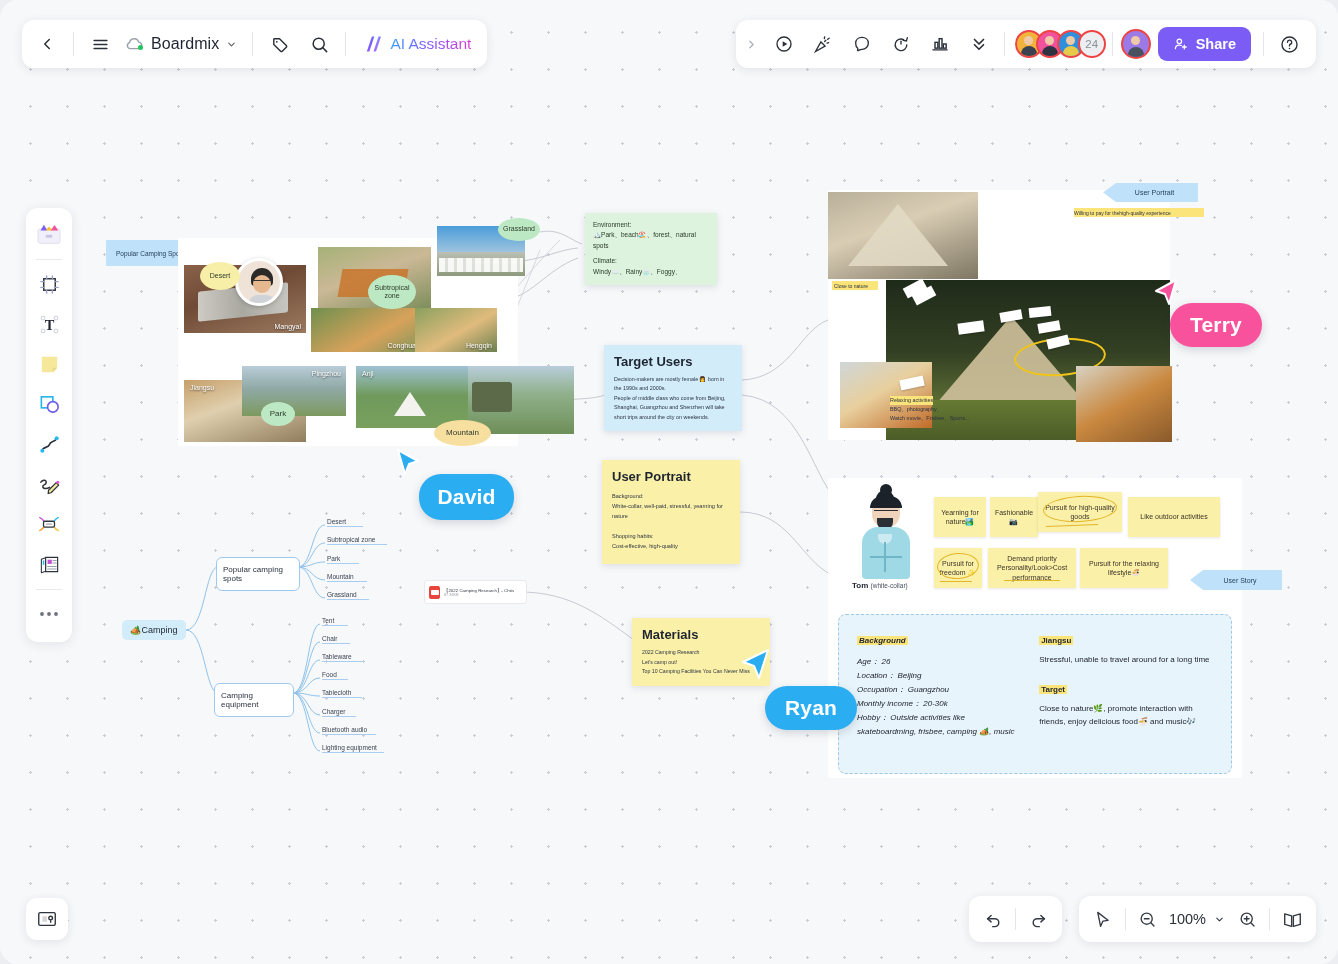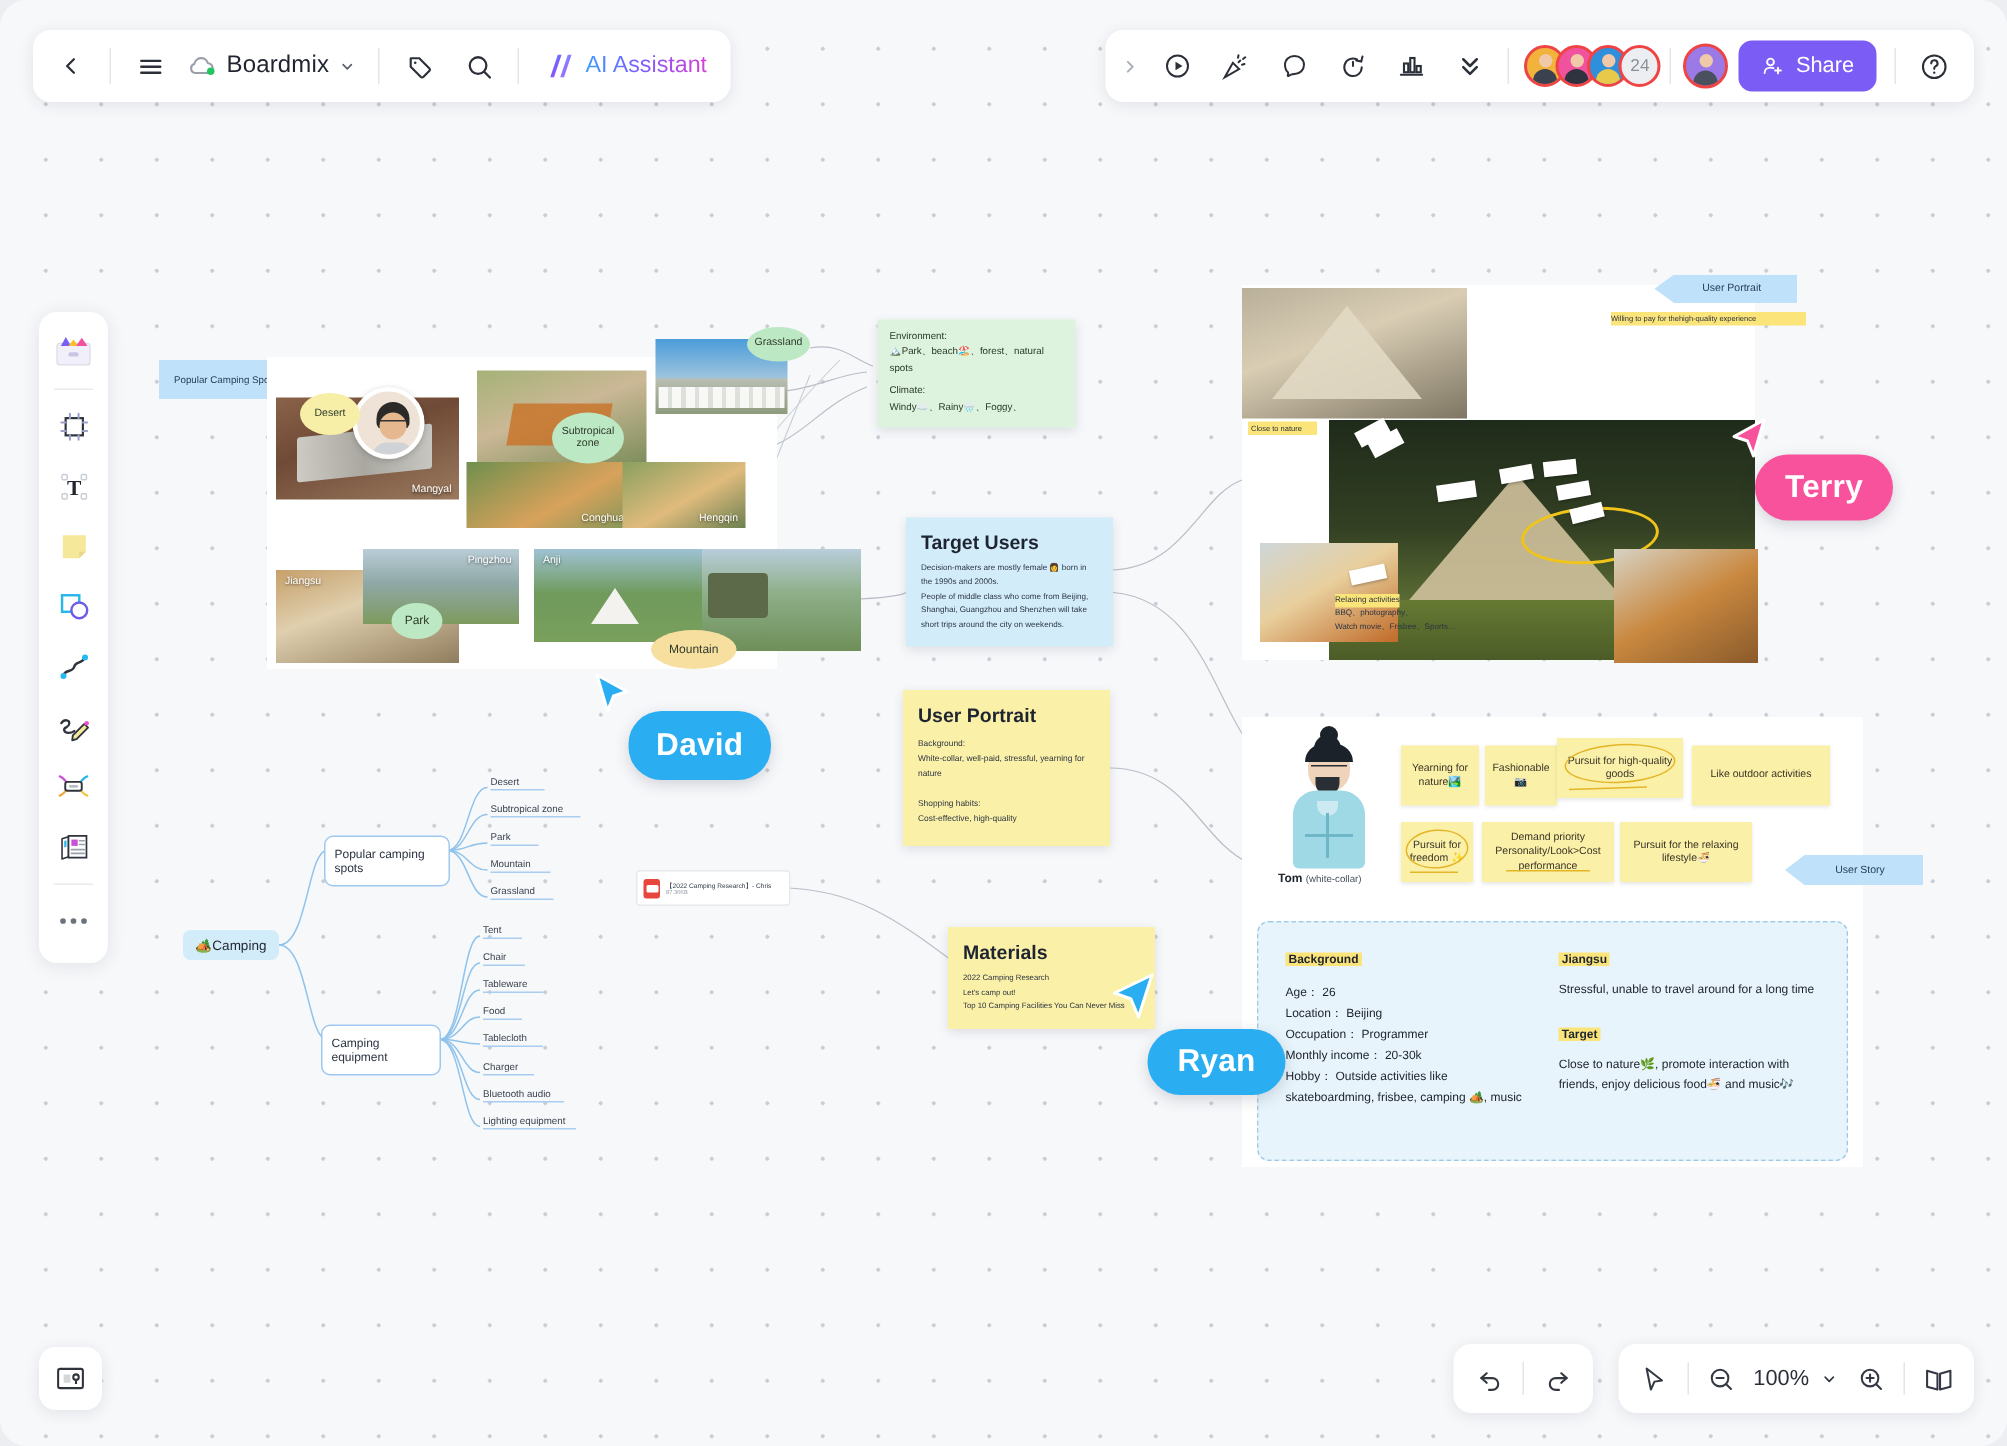--- a/index.html
+++ b/index.html
@@ -78,21 +78,21 @@
     font-size: 11px; color:#fff; overflow:hidden; position:relative;
   }
   .av:first-child { margin-left: 0; }
   .av-count { background:#eceef1; color:#8b9199; font-size:11.5px; font-weight:500; }
   .av-face { position:absolute; bottom:-4px; width:16px;height:14px;border-radius:8px 8px 3px 3px; background:#3b3f4a;}
   .av-head { position:absolute; top:4px; width:9px;height:9px;border-radius:50%; background:#f0c9a8;}
   .share-btn {
     display: flex; align-items: center; gap: 7px;
     height: 34px; padding: 0 15px;
     background: #7b5cf5; color: #fff;
-    border-radius: 9px; font-size: 14.5px; font-weight: 400;
+    border-radius: 9px; font-size: 14.5px; font-weight: 700;
     cursor: pointer; margin: 0 6px;
   }
 
   
   .lefttool {
     position: absolute; left: 26px; top: 208px;
     width: 46px;
     background: #fff;
     border-radius: 12px;
     box-shadow: 0 2px 12px rgba(30,40,60,.10);
@@ -434,26 +434,26 @@
       <span>Pursuit for the relaxing lifestyle🍜</span>
     </div>
 
     <div class="tag-arrow left-point" style="left:1190px;top:570px;width:92px;height:20px;font-size:7px;justify-content:center;padding-left:8px;">
       <span>User Story</span>
     </div>
 
     <div style="position:absolute;left:838px;top:614px;width:394px;height:160px;background:#e8f4fb;
                 border:1px dashed #9ec9e4;border-radius:8px;padding:14px 18px;">
       <div style="display:flex;gap:18px;">
-        <div style="width:170px;">
+        <div style="width:170px;font-style:italic;">
           <div style="display:inline-block;background:#fbe47a;font-size:8px;font-weight:600;color:#1e2530;padding:0 2px;">Background</div>
           <div style="margin-top:8px;font-size:8px;line-height:1.75;color:#20262f;">
             <div><span>Age：</span> <span>26</span></div>
             <div><span>Location：</span> <span>Beijing</span></div>
-            <div><span>Occupation：</span> <span>Programmer</span></div>
+            <div><span>Occupation：</span> <span>Guangzhou</span></div>
             <div><span>Monthly income：</span> <span>20-30k</span></div>
             <div><span>Hobby：</span> <span>Outside activities like skateboardming, frisbee, camping 🏕️, music</span></div>
           </div>
         </div>
         <div style="width:180px;">
           <div style="display:inline-block;background:#fbe47a;font-size:8px;font-weight:600;color:#1e2530;padding:0 2px;">Jiangsu</div>
           <div style="margin-top:7px;font-size:8px;line-height:1.6;color:#20262f;">Stressful, unable to travel around for a long time</div>
           <div style="display:inline-block;background:#fbe47a;font-size:8px;font-weight:600;color:#1e2530;padding:0 2px;margin-top:18px;">Target</div>
           <div style="margin-top:7px;font-size:8px;line-height:1.6;color:#20262f;">Close to nature🌿, promote interaction with friends, enjoy delicious food🍜 and music🎶</div>
         </div>

